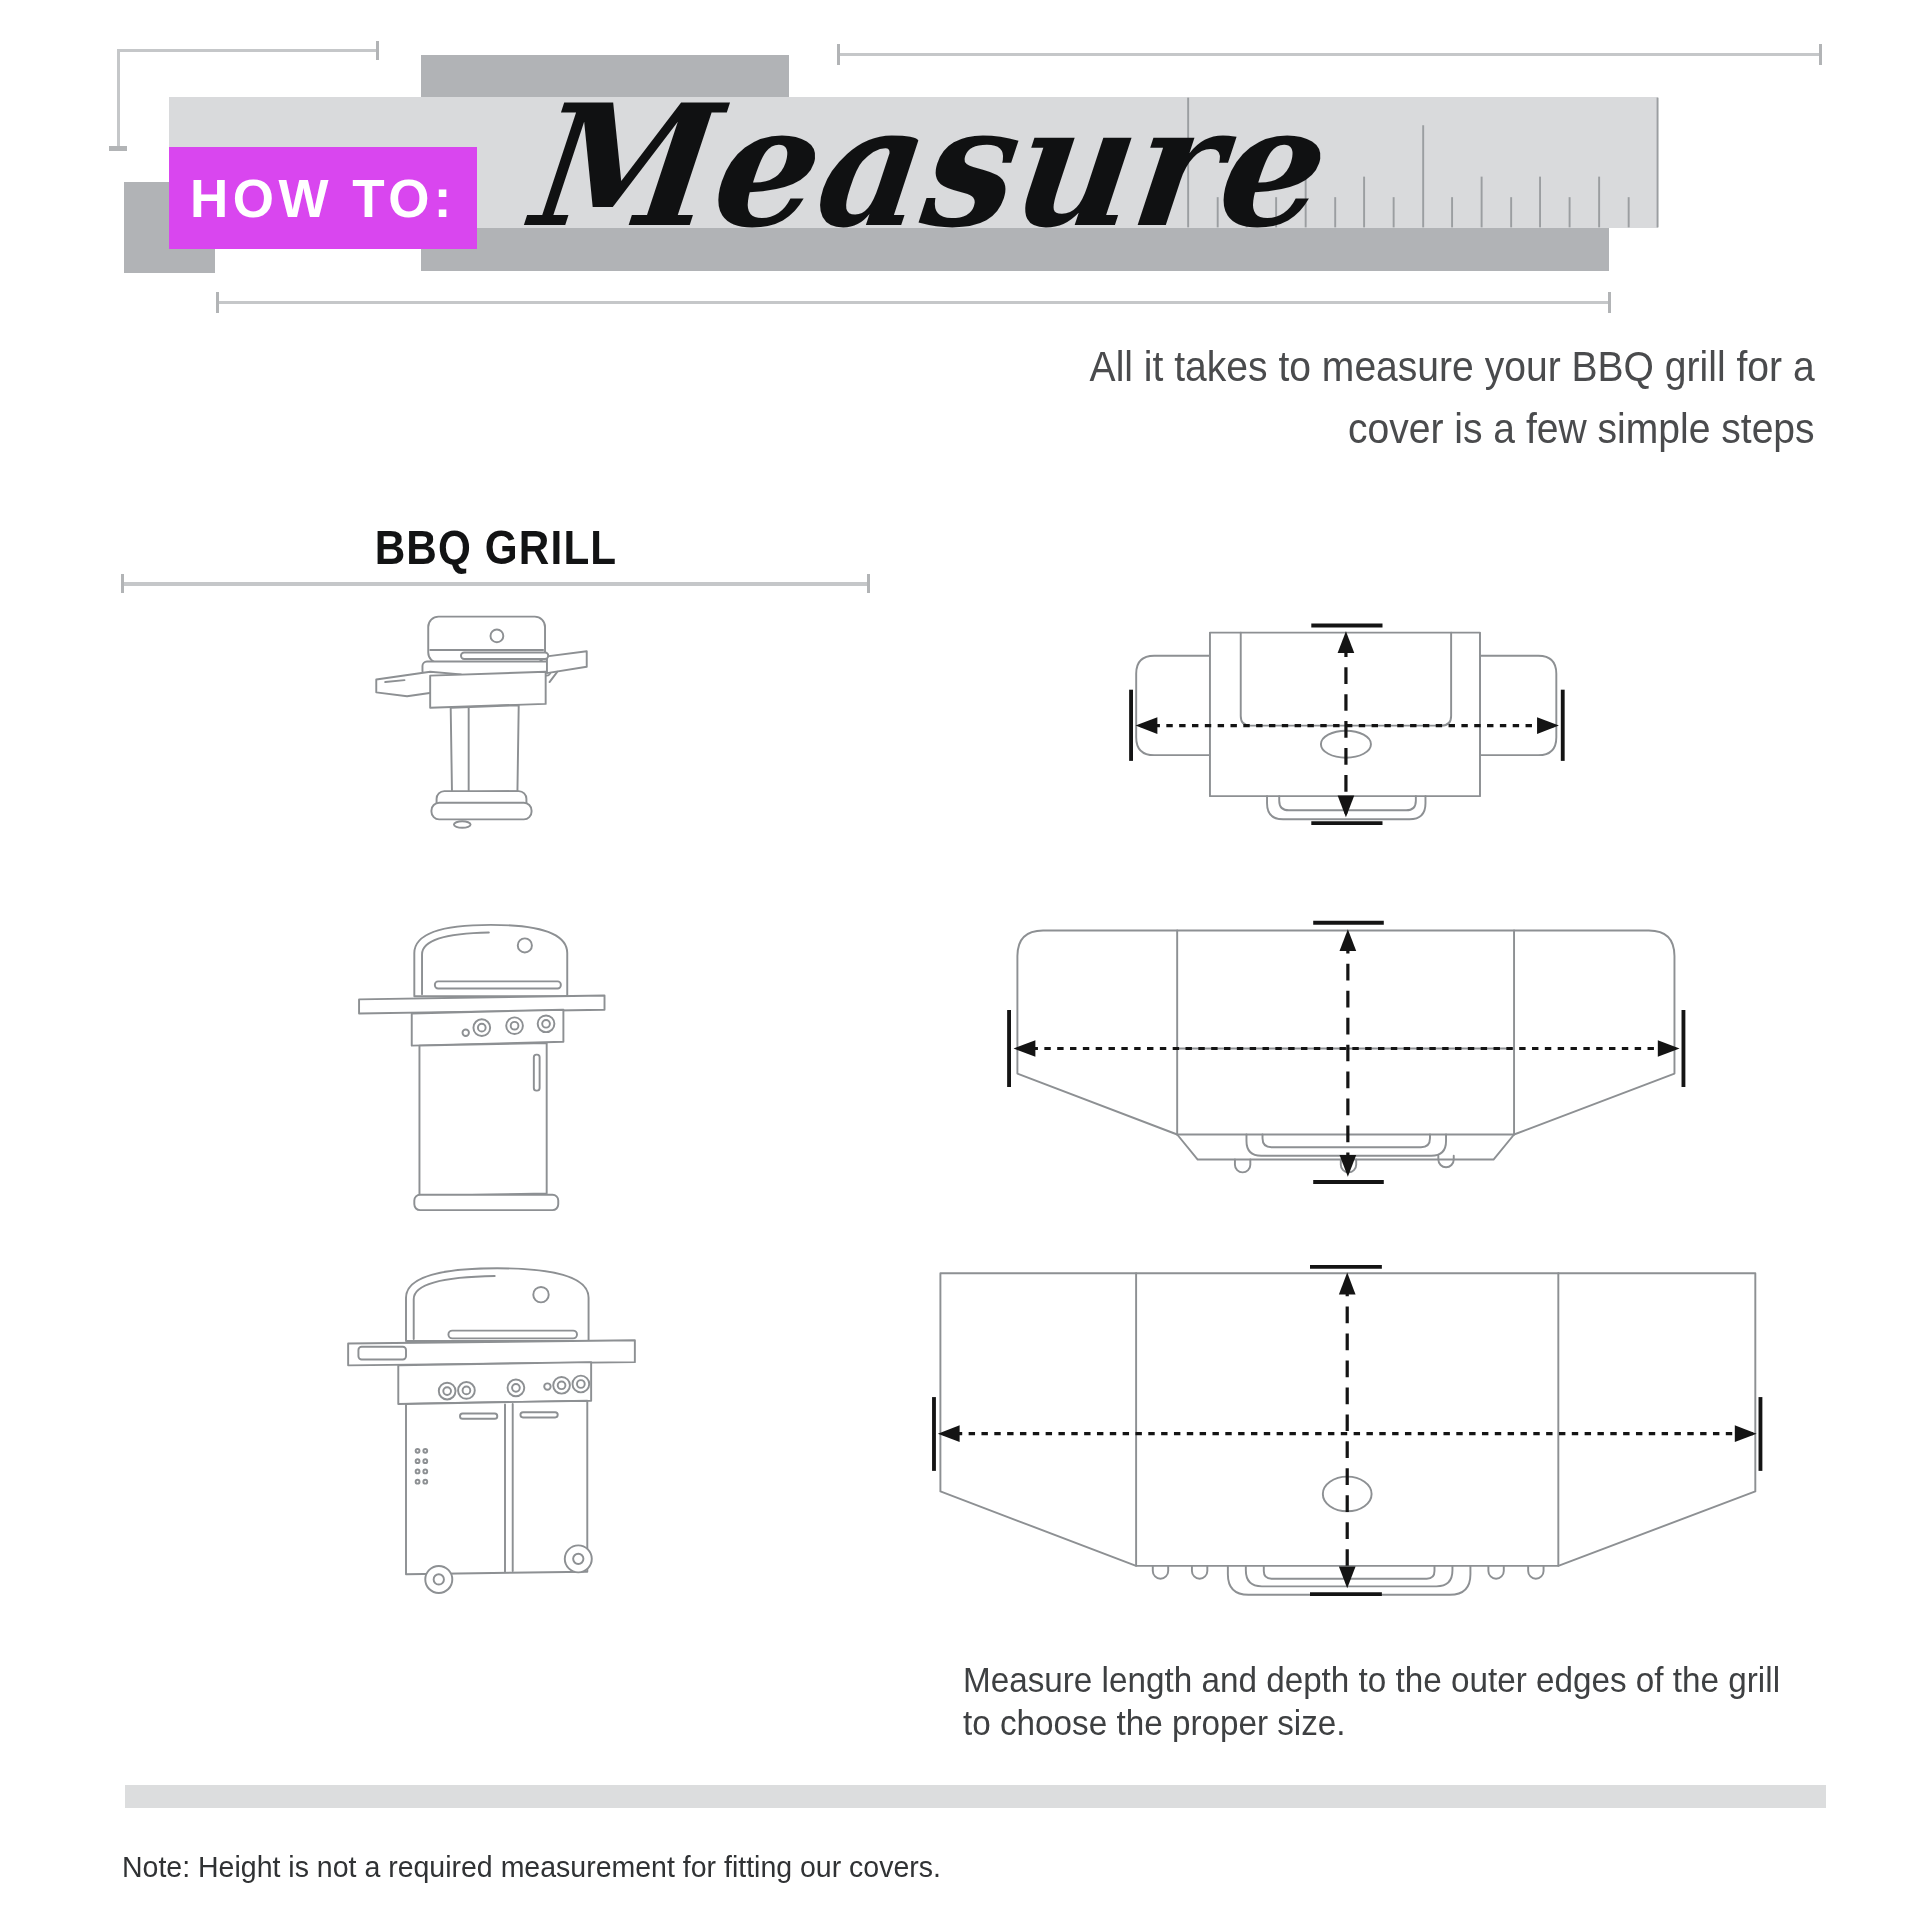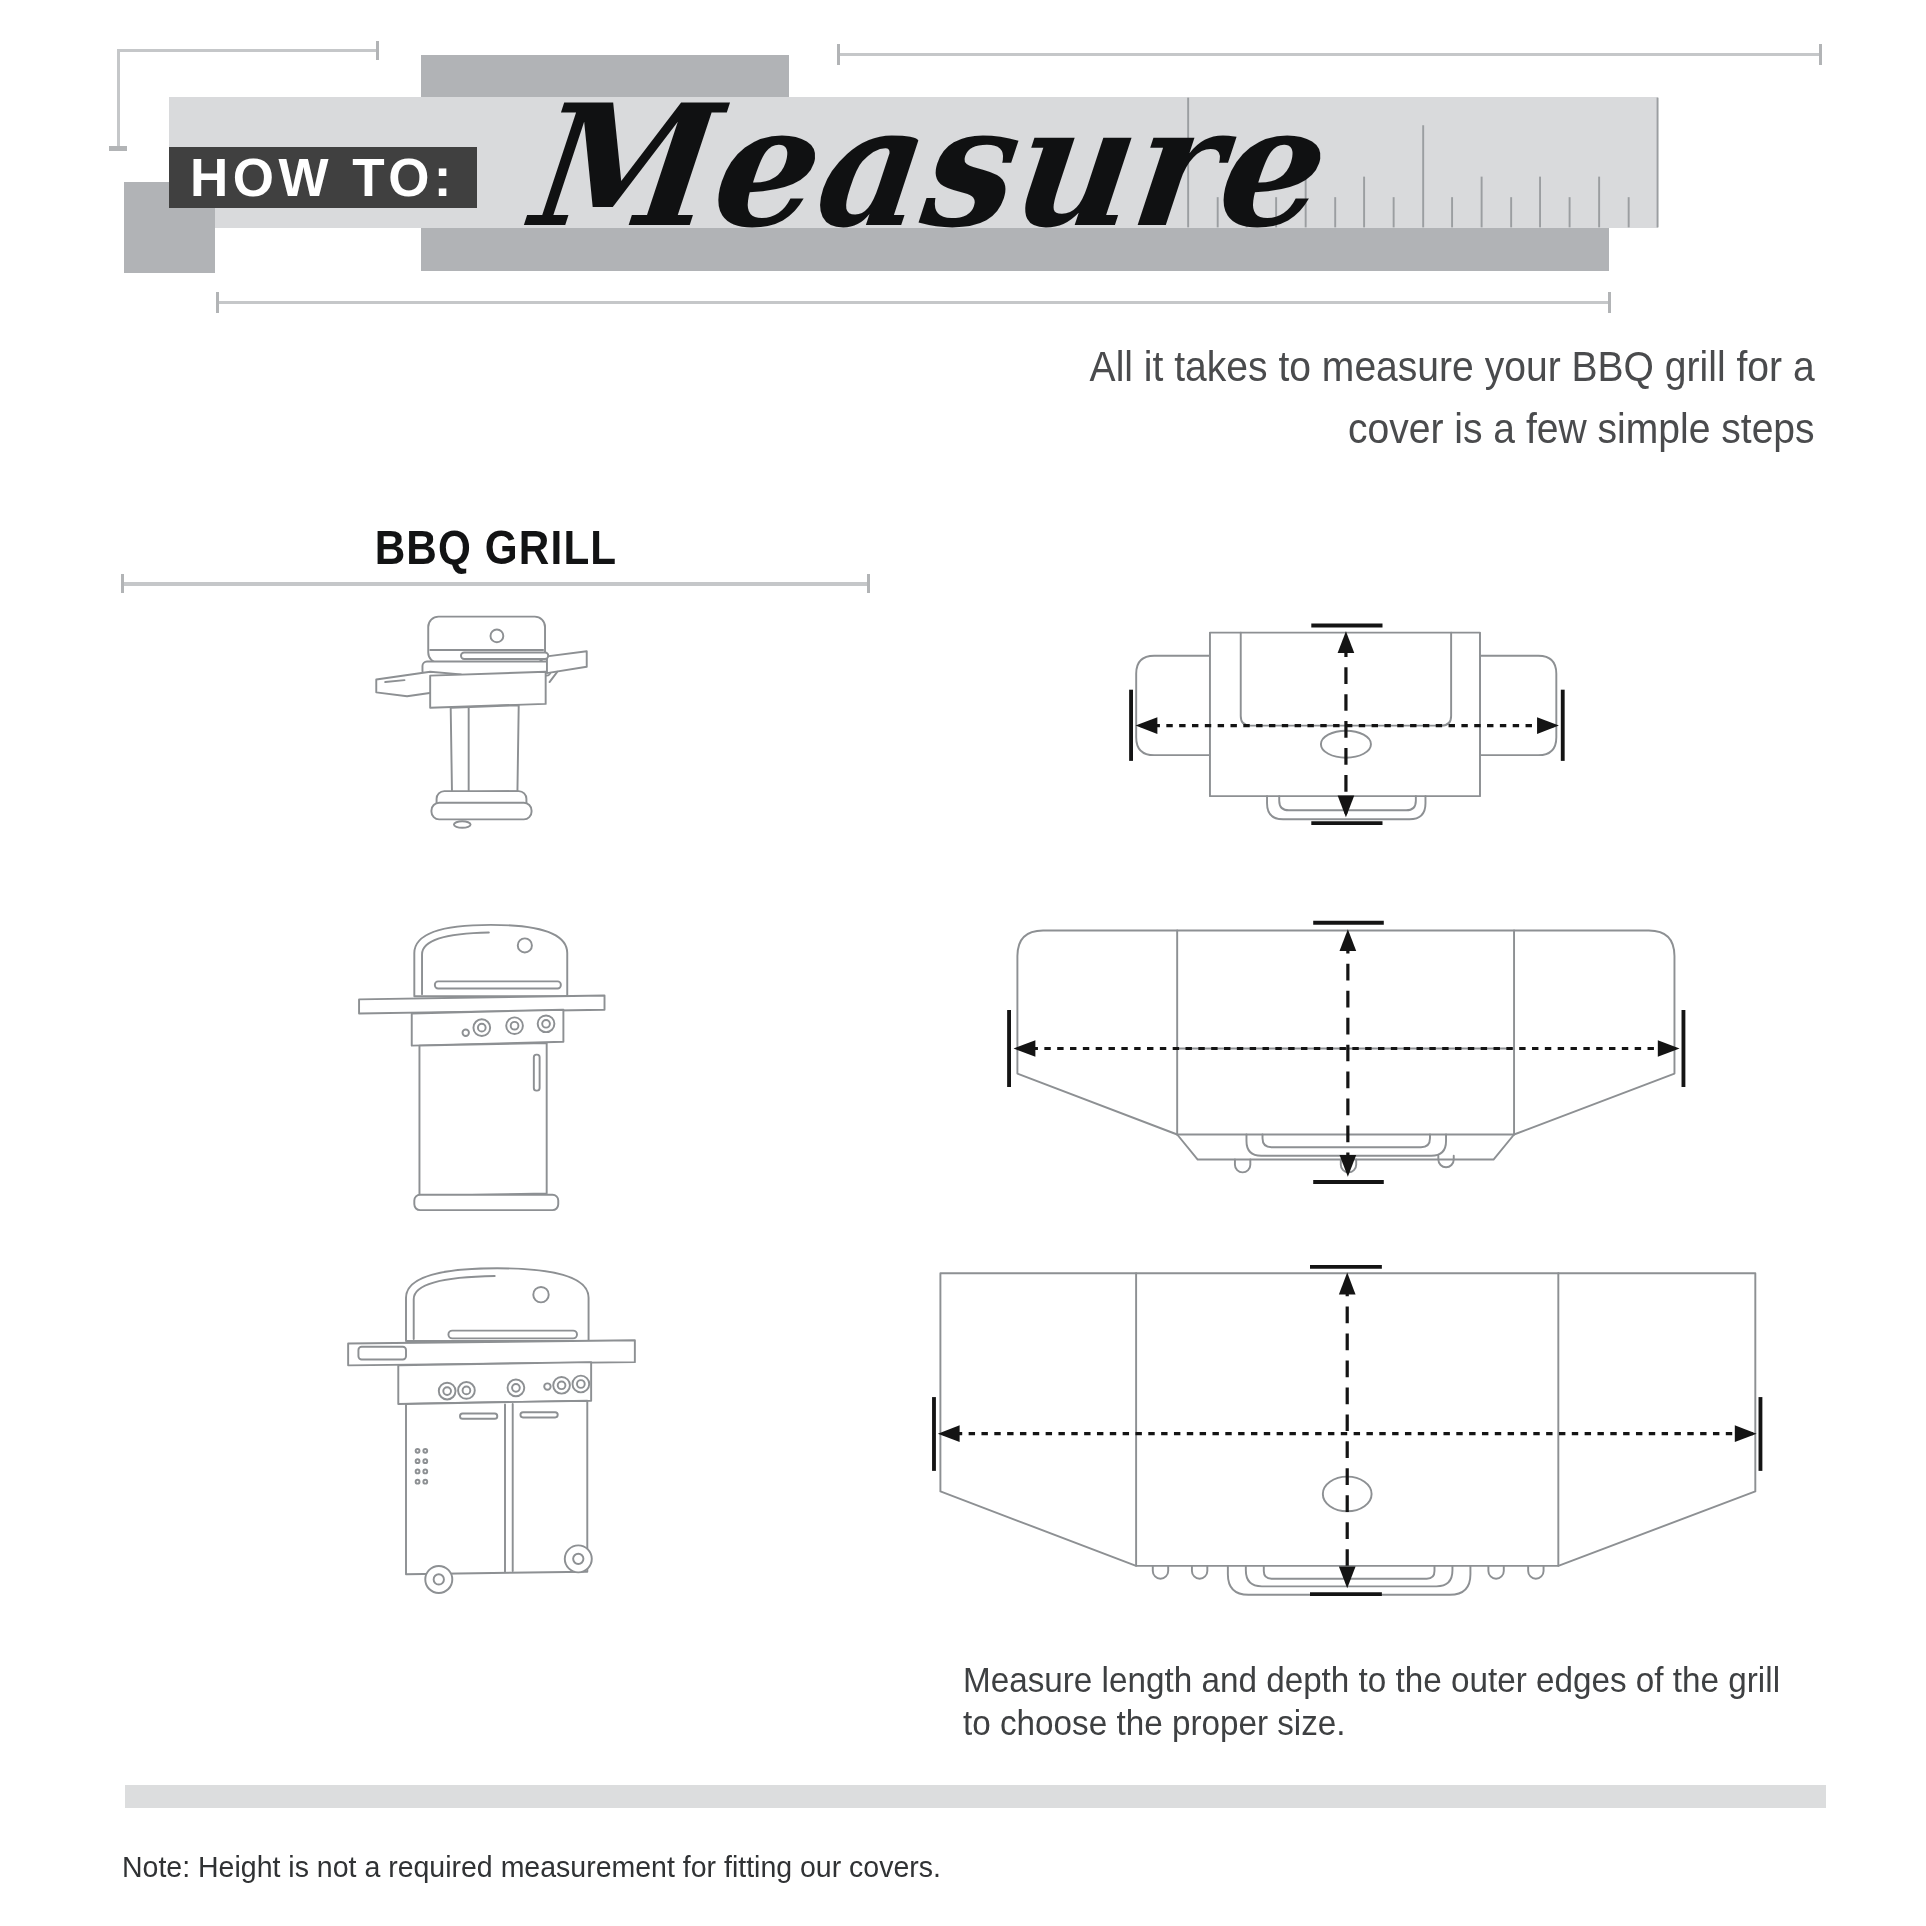--- a/index.html
+++ b/index.html
@@ -5,21 +5,21 @@
   html,body{margin:0;padding:0;background:#ffffff;}
   .page{position:relative;width:1926px;height:1926px;background:#ffffff;overflow:hidden;
         font-family:"Liberation Sans",sans-serif;}
   .abs{position:absolute;}
 
   
   .block-top{left:421px;top:55px;width:368px;height:45px;background:#b1b3b6;}
   .light-band{left:169px;top:97px;width:1489px;height:131px;background:#d9dadc;}
   .bottom-band{left:421px;top:228px;width:1188px;height:43px;background:#b1b3b6;}
   .left-block{left:124px;top:182px;width:91px;height:91px;background:#b1b3b6;}
-  .howto-box{left:169px;top:147px;width:308px;height:61px;background:#404040;
+  .howto-box{left:169px;top:147px;width:308px;height:102px;background:#d946ef;
              display:flex;align-items:center;justify-content:center;}
   .howto-text{color:#ffffff;font-weight:bold;font-size:53px;letter-spacing:4.5px;}
   .title-script{left:525px;top:82px;font-family:"DejaVu Serif",serif;font-style:italic;
                 font-weight:bold;font-size:168px;line-height:1;color:#101112;
                 transform:skewX(-8deg) scaleX(0.97);transform-origin:left bottom;}
 
   
   .mline{background:#c5c7c9;}
   .mtick{background:#b2b4b6;}
 

